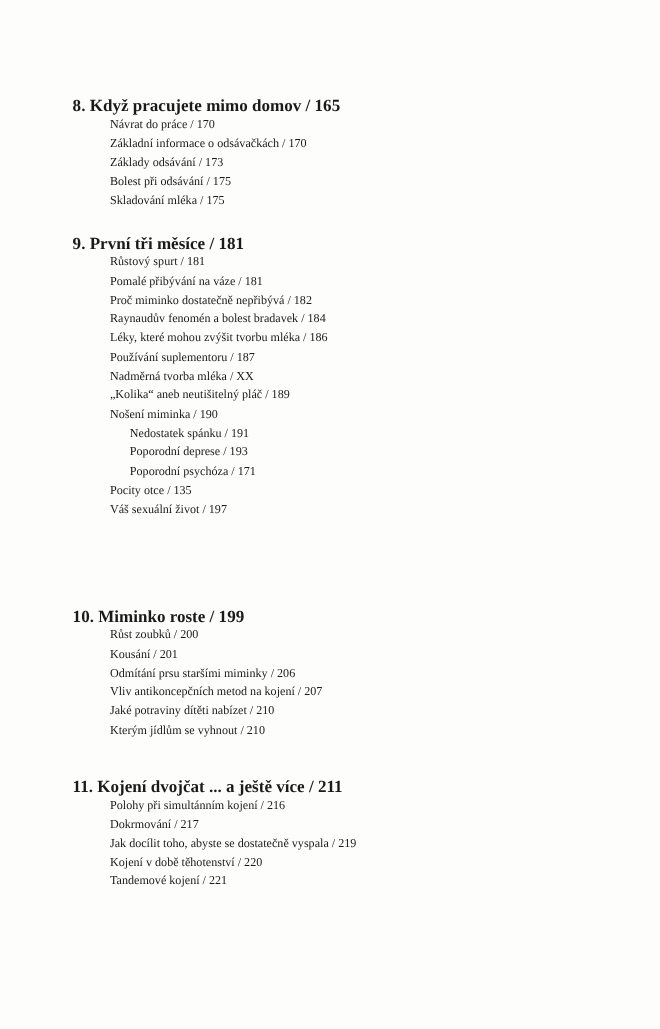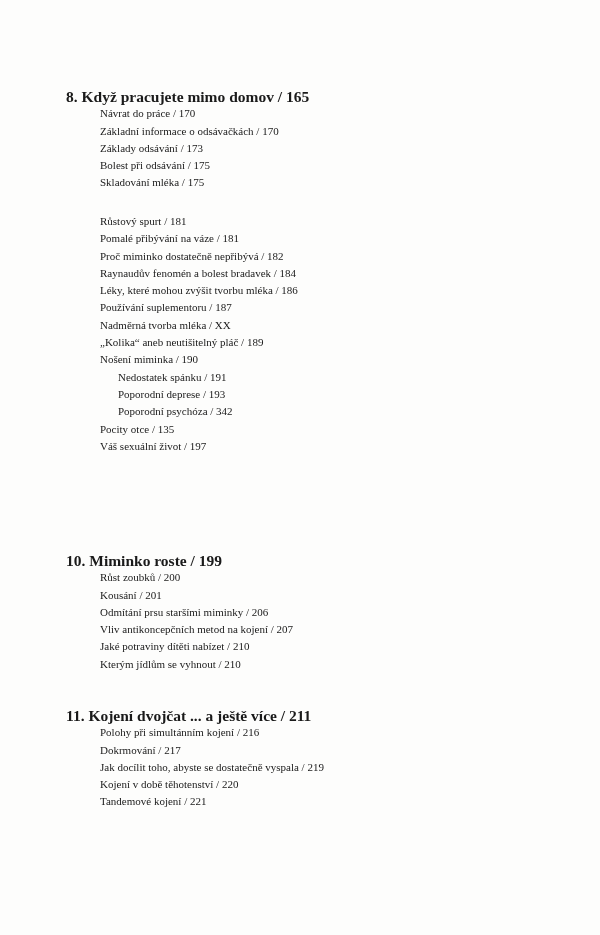--- a/index.html
+++ b/index.html
@@ -27,32 +27,33 @@
 <div class="page">
   <div class="chapter" id="ch8">
       <div class="ch-title">8. Když pracujete mimo domov / 165</div>
       <div class="item">Návrat do práce / 170</div>
       <div class="item">Základní informace o odsávačkách / 170</div>
       <div class="item">Základy odsávání / 173</div>
       <div class="item">Bolest při odsávání / 175</div>
       <div class="item">Skladování mléka / 175</div>
     </div>
   <div class="chapter" id="ch9">
+      <div class="ch-title">9. První tři měsíce / 181</div>
       <div class="item">Růstový spurt / 181</div>
       <div class="item">Pomalé přibývání na váze / 181</div>
       <div class="item">Proč miminko dostatečně nepřibývá / 182</div>
       <div class="item">Raynaudův fenomén a bolest bradavek / 184</div>
       <div class="item">Léky, které mohou zvýšit tvorbu mléka / 186</div>
       <div class="item">Používání suplementoru / 187</div>
       <div class="item">Nadměrná tvorba mléka / XX</div>
       <div class="item">„Kolika“ aneb neutišitelný pláč / 189</div>
       <div class="item">Nošení miminka / 190</div>
       <div class="item sub">Nedostatek spánku / 191</div>
       <div class="item sub">Poporodní deprese / 193</div>
-      <div class="item sub">Poporodní psychóza / 342</div>
+      <div class="item sub">Poporodní psychóza / 171</div>
       <div class="item">Pocity otce / 135</div>
       <div class="item">Váš sexuální život / 197</div>
     </div>
   <div class="chapter" id="ch10">
       <div class="ch-title">10. Miminko roste / 199</div>
       <div class="item">Růst zoubků / 200</div>
       <div class="item">Kousání / 201</div>
       <div class="item">Odmítání prsu staršími miminky / 206</div>
       <div class="item">Vliv antikoncepčních metod na kojení / 207</div>
       <div class="item">Jaké potraviny dítěti nabízet / 210</div>

